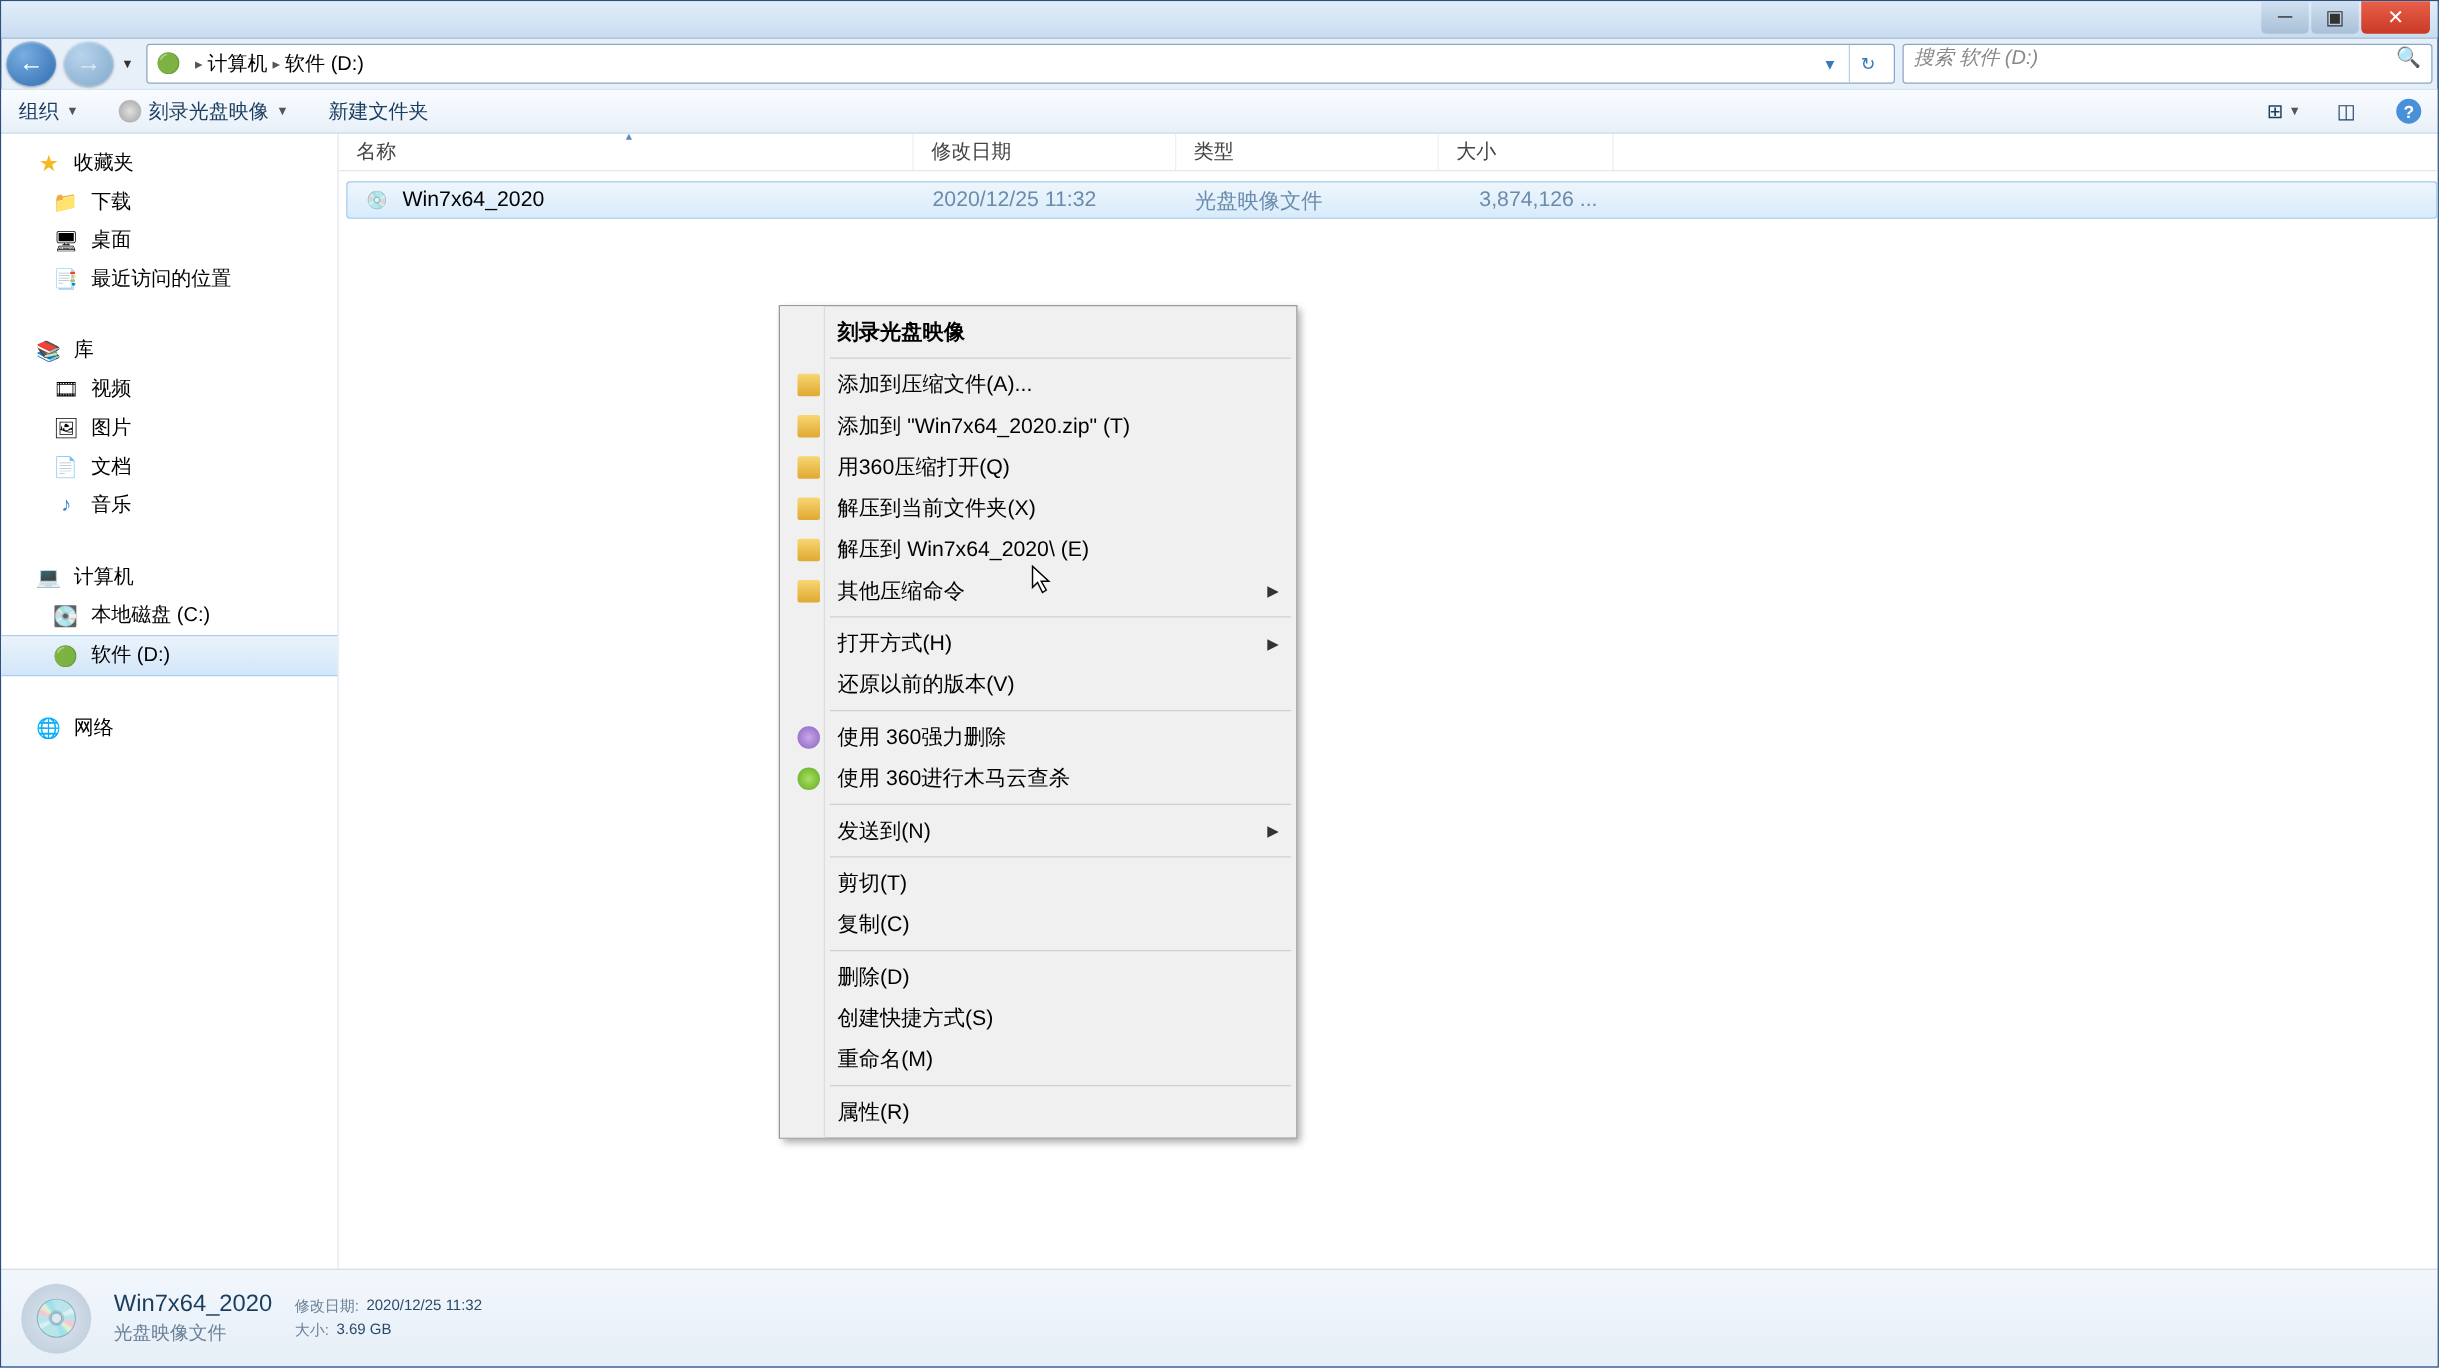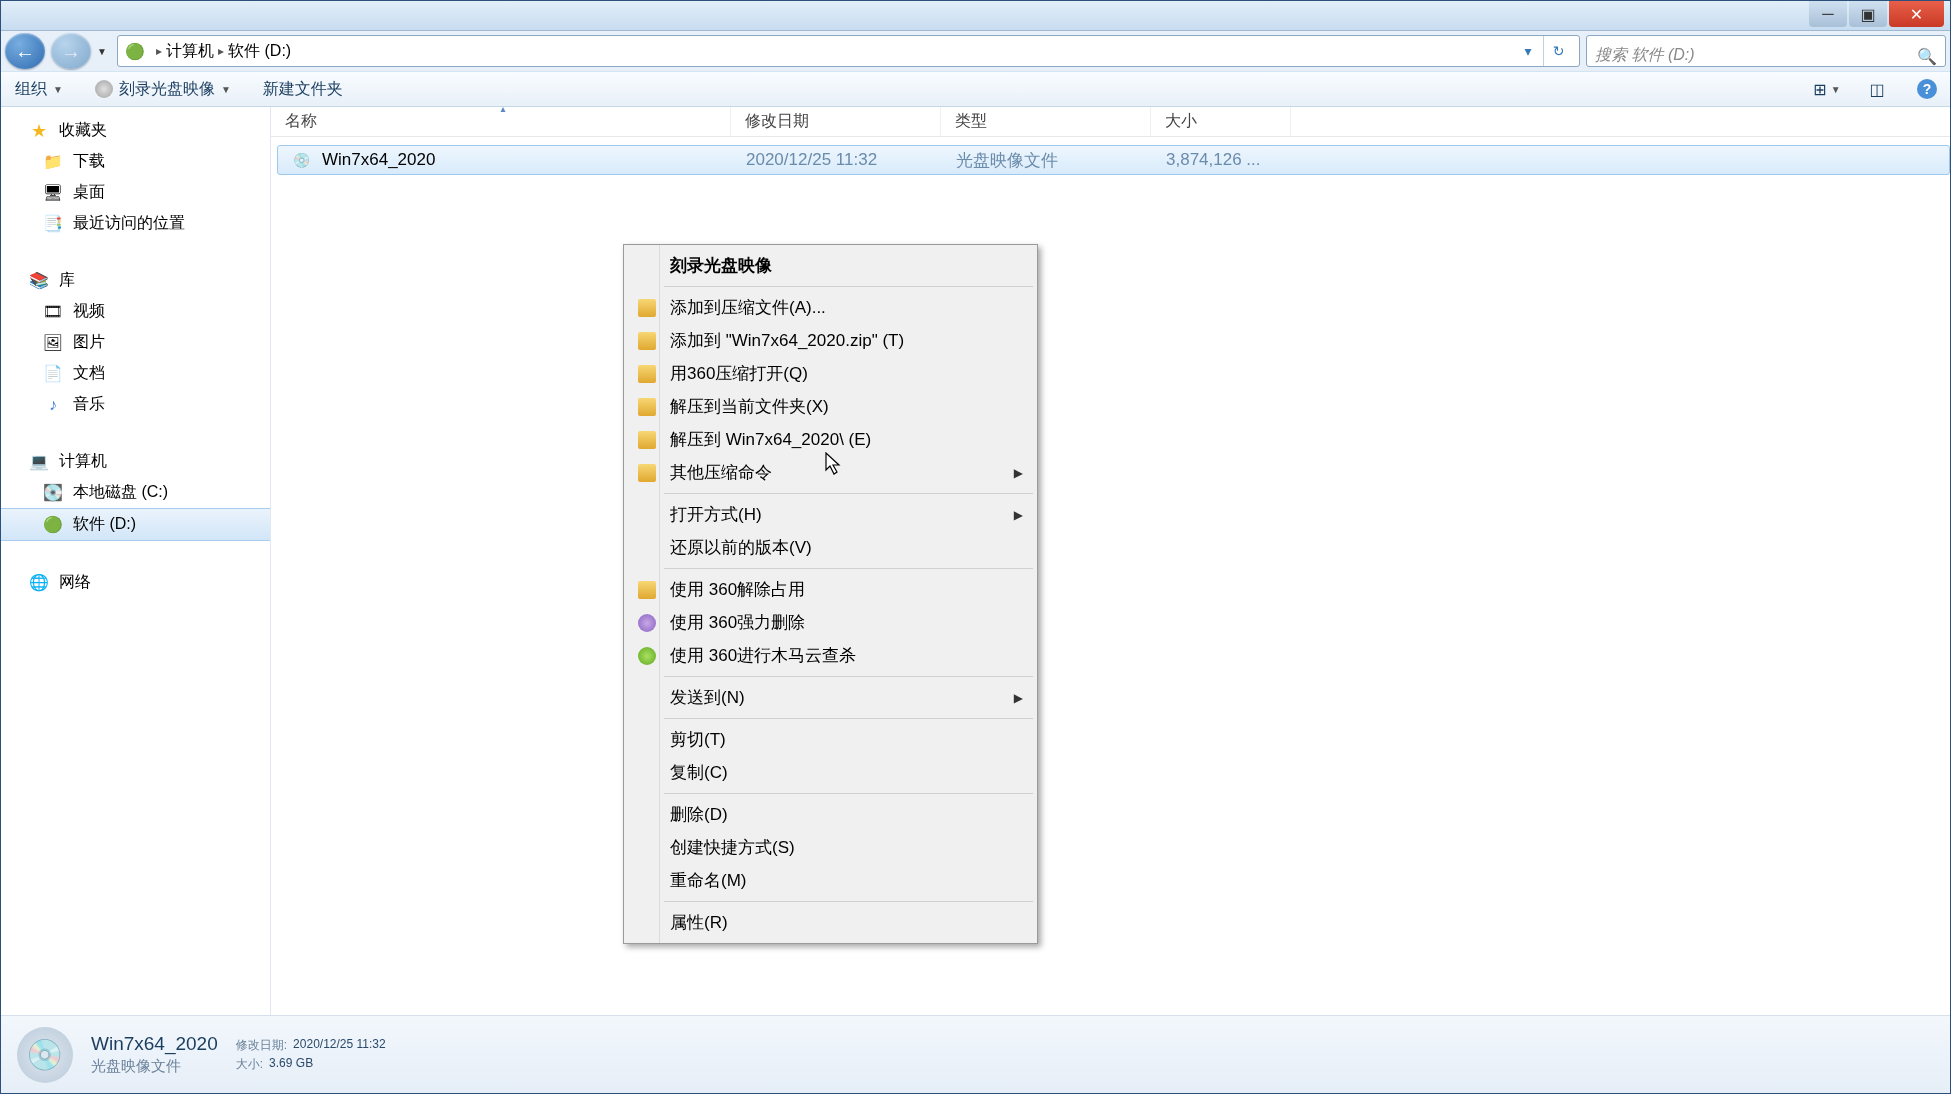--- a/index.html
+++ b/index.html
@@ -63,25 +63,25 @@
     .addr-icon { width: 22px; height: 22px; margin-right: 6px; display:flex; align-items:center; justify-content:center; }
     .addr-crumb { display: flex; align-items: center; gap: 4px; }
     .addr-sep { color: #555; font-size: 12px; margin: 0 4px; }
     .addr-drop-btn, .addr-refresh {
       width: 30px; height: 30px; display: flex; align-items: center; justify-content: center;
       font-size: 14px; color: #357ab7;
     }
     .addr-refresh { border-left: 1px solid #c0d0e0; }
     
     .search-bar {
-      width: 360px; height: 32px;
+      width: 424px; height: 32px;
       background: #fff;
       border: 1px solid #8aa7c4;
       border-radius: 3px;
-      display: flex; align-items: flex-end;
+      display: flex; align-items: flex-start;
       padding: 0 8px;
       font-size: 16px;
       color: #888; font-style: italic;
     }
     .search-bar .mag { margin-left: auto; color: #4a7cb0; font-style: normal; }
     
     .toolbar {
       height: 36px;
       display: flex;
       align-items: center;
@@ -156,21 +156,21 @@
     .file-row.selected {
       background: linear-gradient(to bottom, #eef6fd, #d8ebfb);
       border: 1px solid #9ec9ed;
       border-radius: 3px;
       margin-left: 6px;
     }
     .fc { padding: 2px 14px; }
     .fc.name { width: 454px; display: flex; align-items: center; gap: 10px; color: #000; }
     .fc.date { width: 210px; color: #6b8bab; }
     .fc.type { width: 210px; color: #6b8bab; }
-    .fc.size { width: 140px; color: #6b8bab; }
+    .fc.size { width: 140px; color: #6b8bab; text-align: right; }
     .file-icon { width: 20px; height: 20px; display:inline-flex; align-items:center; justify-content:center; font-size:14px; }
     
     .context-menu {
       position: absolute;
       top: 244px; left: 623px;
       width: 415px;
       background: #f0f0f0;
       border: 1px solid #9a9a9a;
       box-shadow: 3px 3px 6px rgba(0,0,0,.35);
       padding: 4px 2px;
@@ -438,26 +438,20 @@
     <div class="cm-item">
         <span>打开方式(H)</span>
         <span class="cm-arrow">▶</span>
       </div>
     <div class="cm-item">
         <span>还原以前的版本(V)</span>
       </div>
     <div class="cm-sep"></div>
     <div class="cm-item">
         <span class="cm-icon">
-          <span class="ico-sq ico-yellow"></span>
-        </span>
-        <span>使用 360解除占用</span>
-      </div>
-    <div class="cm-item">
-        <span class="cm-icon">
           <span class="ico-sq ico-purple" style="border-radius:50%"></span>
         </span>
         <span>使用 360强力删除</span>
       </div>
     <div class="cm-item">
         <span class="cm-icon">
           <span class="ico-sq ico-green" style="border-radius:50%"></span>
         </span>
         <span>使用 360进行木马云查杀</span>
       </div>

